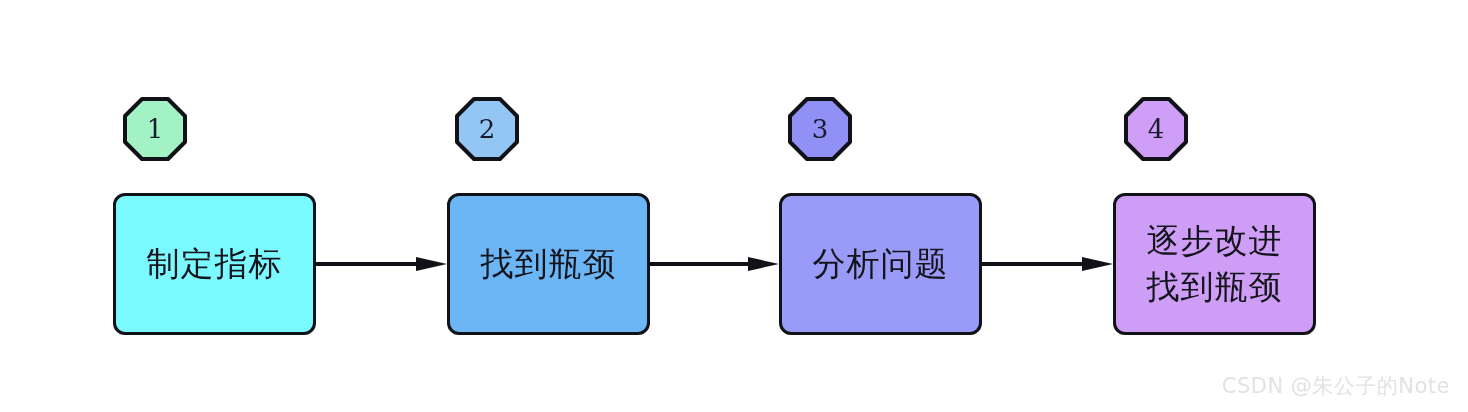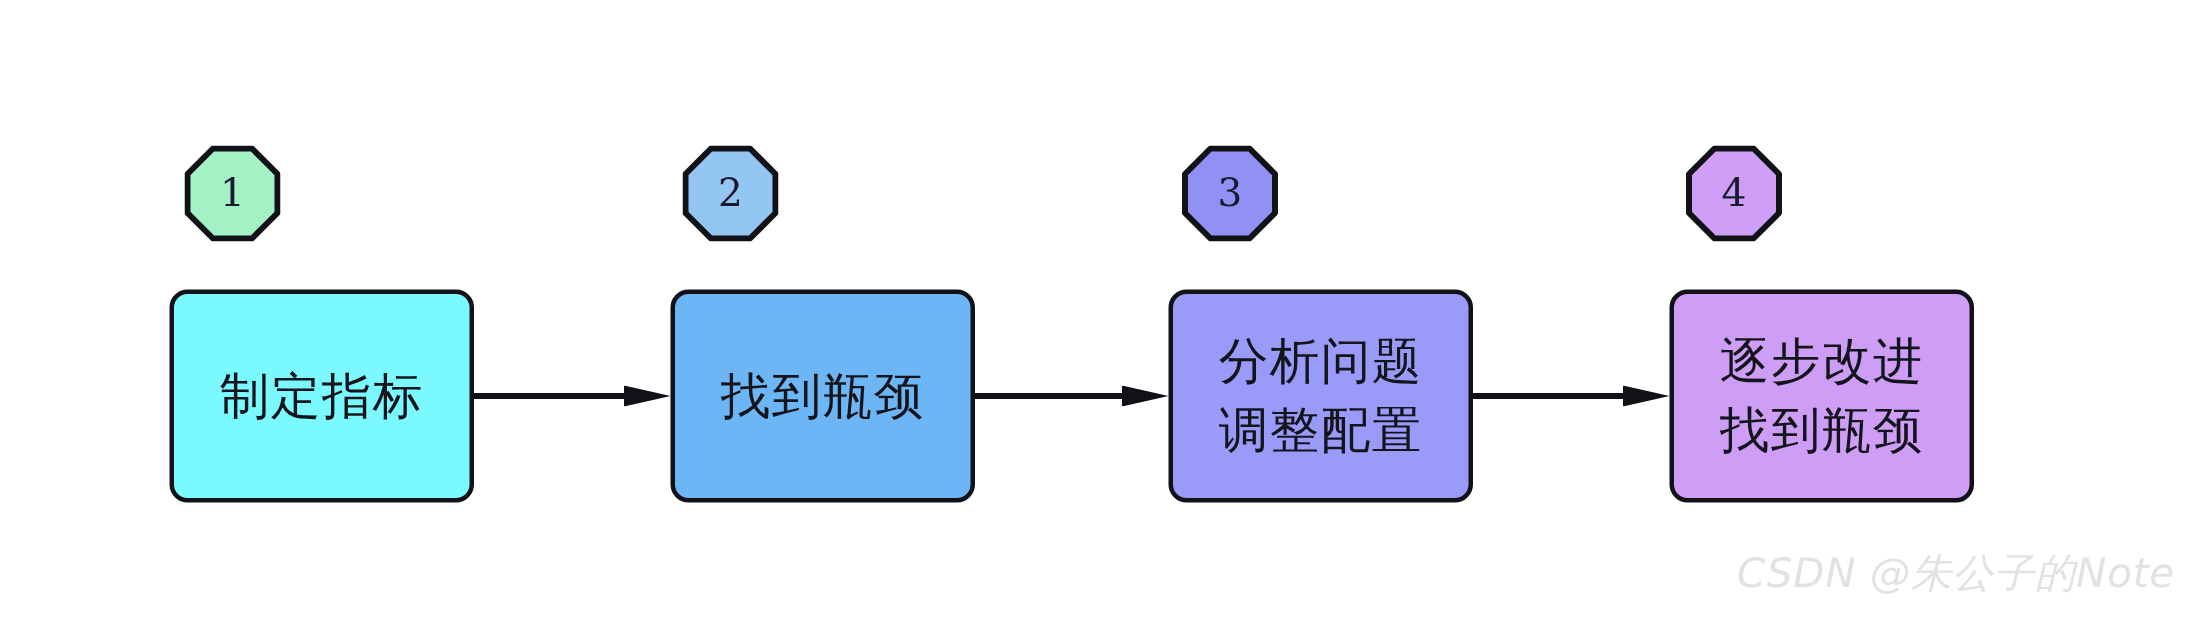--- a/index.html
+++ b/index.html
@@ -87,25 +87,24 @@
     top: 257px;
     height: 14px;
   }
   .arrow svg { display: block; }
 
   
   #watermark {
     position: absolute;
     right: 18px;
     bottom: 12px;
-    font-size: 27px;
+    font-size: 21px;
     color: #e2e2e4;
     letter-spacing: 0.5px;
     white-space: nowrap;
-    font-style: italic;
   }
 </style>
 </head>
 <body>
 
 <div id="flow-canvas">
 
   <div class="step-group">
     <div class="badge-wrap" style="left:123px;">
       <svg class="badge-shape" viewBox="0 0 64 64">
@@ -146,21 +145,20 @@
 
   <div class="step-group">
     <div class="badge-wrap" style="left:788px;">
       <svg class="badge-shape" viewBox="0 0 64 64">
         <polygon points="19,2 45,2 62,19 62,45 45,62 19,62 2,45 2,19" fill="#9090f5" stroke="#111118" stroke-width="4" stroke-linejoin="round"></polygon>
       </svg>
       <span class="badge-num">3</span>
     </div>
     <div class="box" style="left:779px; background:#9a9af8;">
       <div class="box-line">分析问题</div>
-      <div class="box-line">调整配置</div>
     </div>
   </div>
 
   <div class="arrow" style="left:982px; width:131px;">
     <svg width="131" height="14" viewBox="0 0 131 14">
       <line x1="0" y1="7" x2="104" y2="7" stroke="#111118" stroke-width="4"></line>
       <polygon points="100,0 131,7 100,14" fill="#111118"></polygon>
     </svg>
   </div>
 

